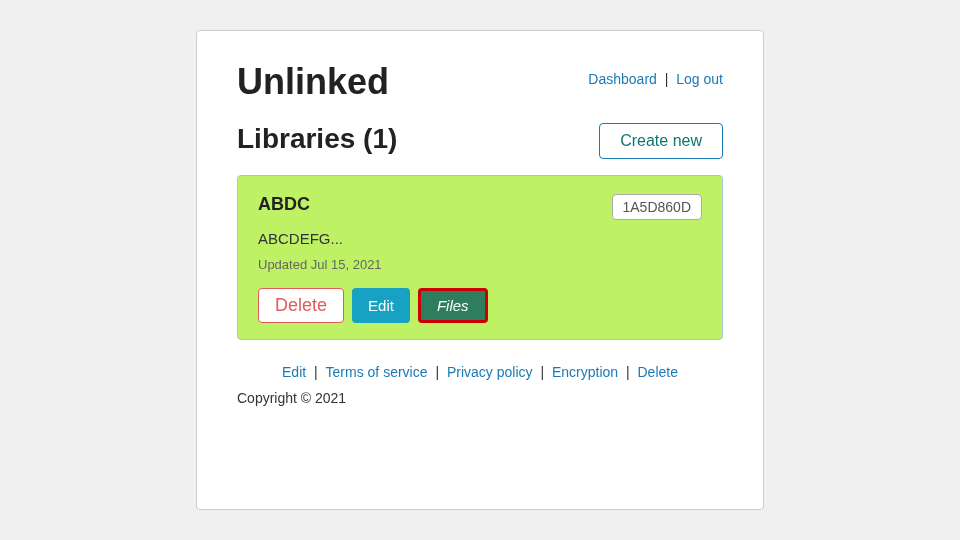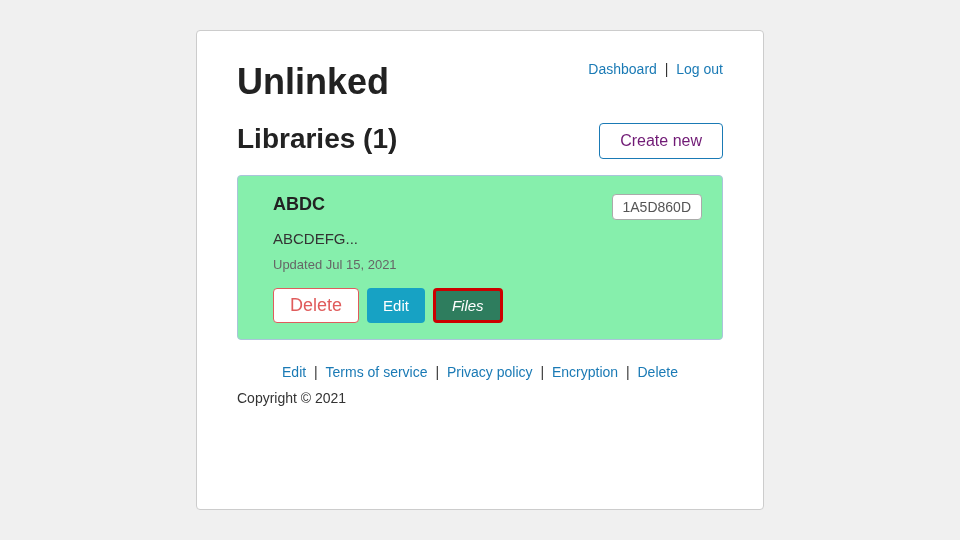--- a/index.html
+++ b/index.html
@@ -26,51 +26,52 @@
       align-items: flex-start;
       margin-bottom: 20px;
     }
     .app-title {
       font-size: 36px;
       font-weight: bold;
       color: #222;
     }
     .header-links {
       font-size: 14px;
+      margin-top: 10px;
     }
     .header-links a {
       color: #1a7ab5;
       text-decoration: none;
     }
     .header-links .separator { color: #333; margin: 0 4px; }
     .libraries-row {
       display: flex;
       justify-content: space-between;
       margin-bottom: 16px;
     }
     .libraries-title {
       font-size: 28px;
       font-weight: bold;
       color: #222;
     }
     .create-new-btn {
       border: 1px solid #1a7ab5;
       background: #fff;
-      color: #701a75;
+      color: #0f766e;
       padding: 8px 20px;
       font-size: 16px;
       border-radius: 4px;
       cursor: pointer;
     }
     .library-card {
       border: 1px solid #aac4da;
       border-radius: 4px;
-      padding: 18px 20px 16px 35px;
+      padding: 18px 20px 16px 20px;
       margin-bottom: 24px;
-      background: #86efac;
+      background: #bef264;
     }
     .library-card-top {
       display: flex;
       justify-content: space-between;
       align-items: flex-start;
       margin-bottom: 10px;
     }
     .library-name {
       font-size: 18px;
       font-weight: bold;

